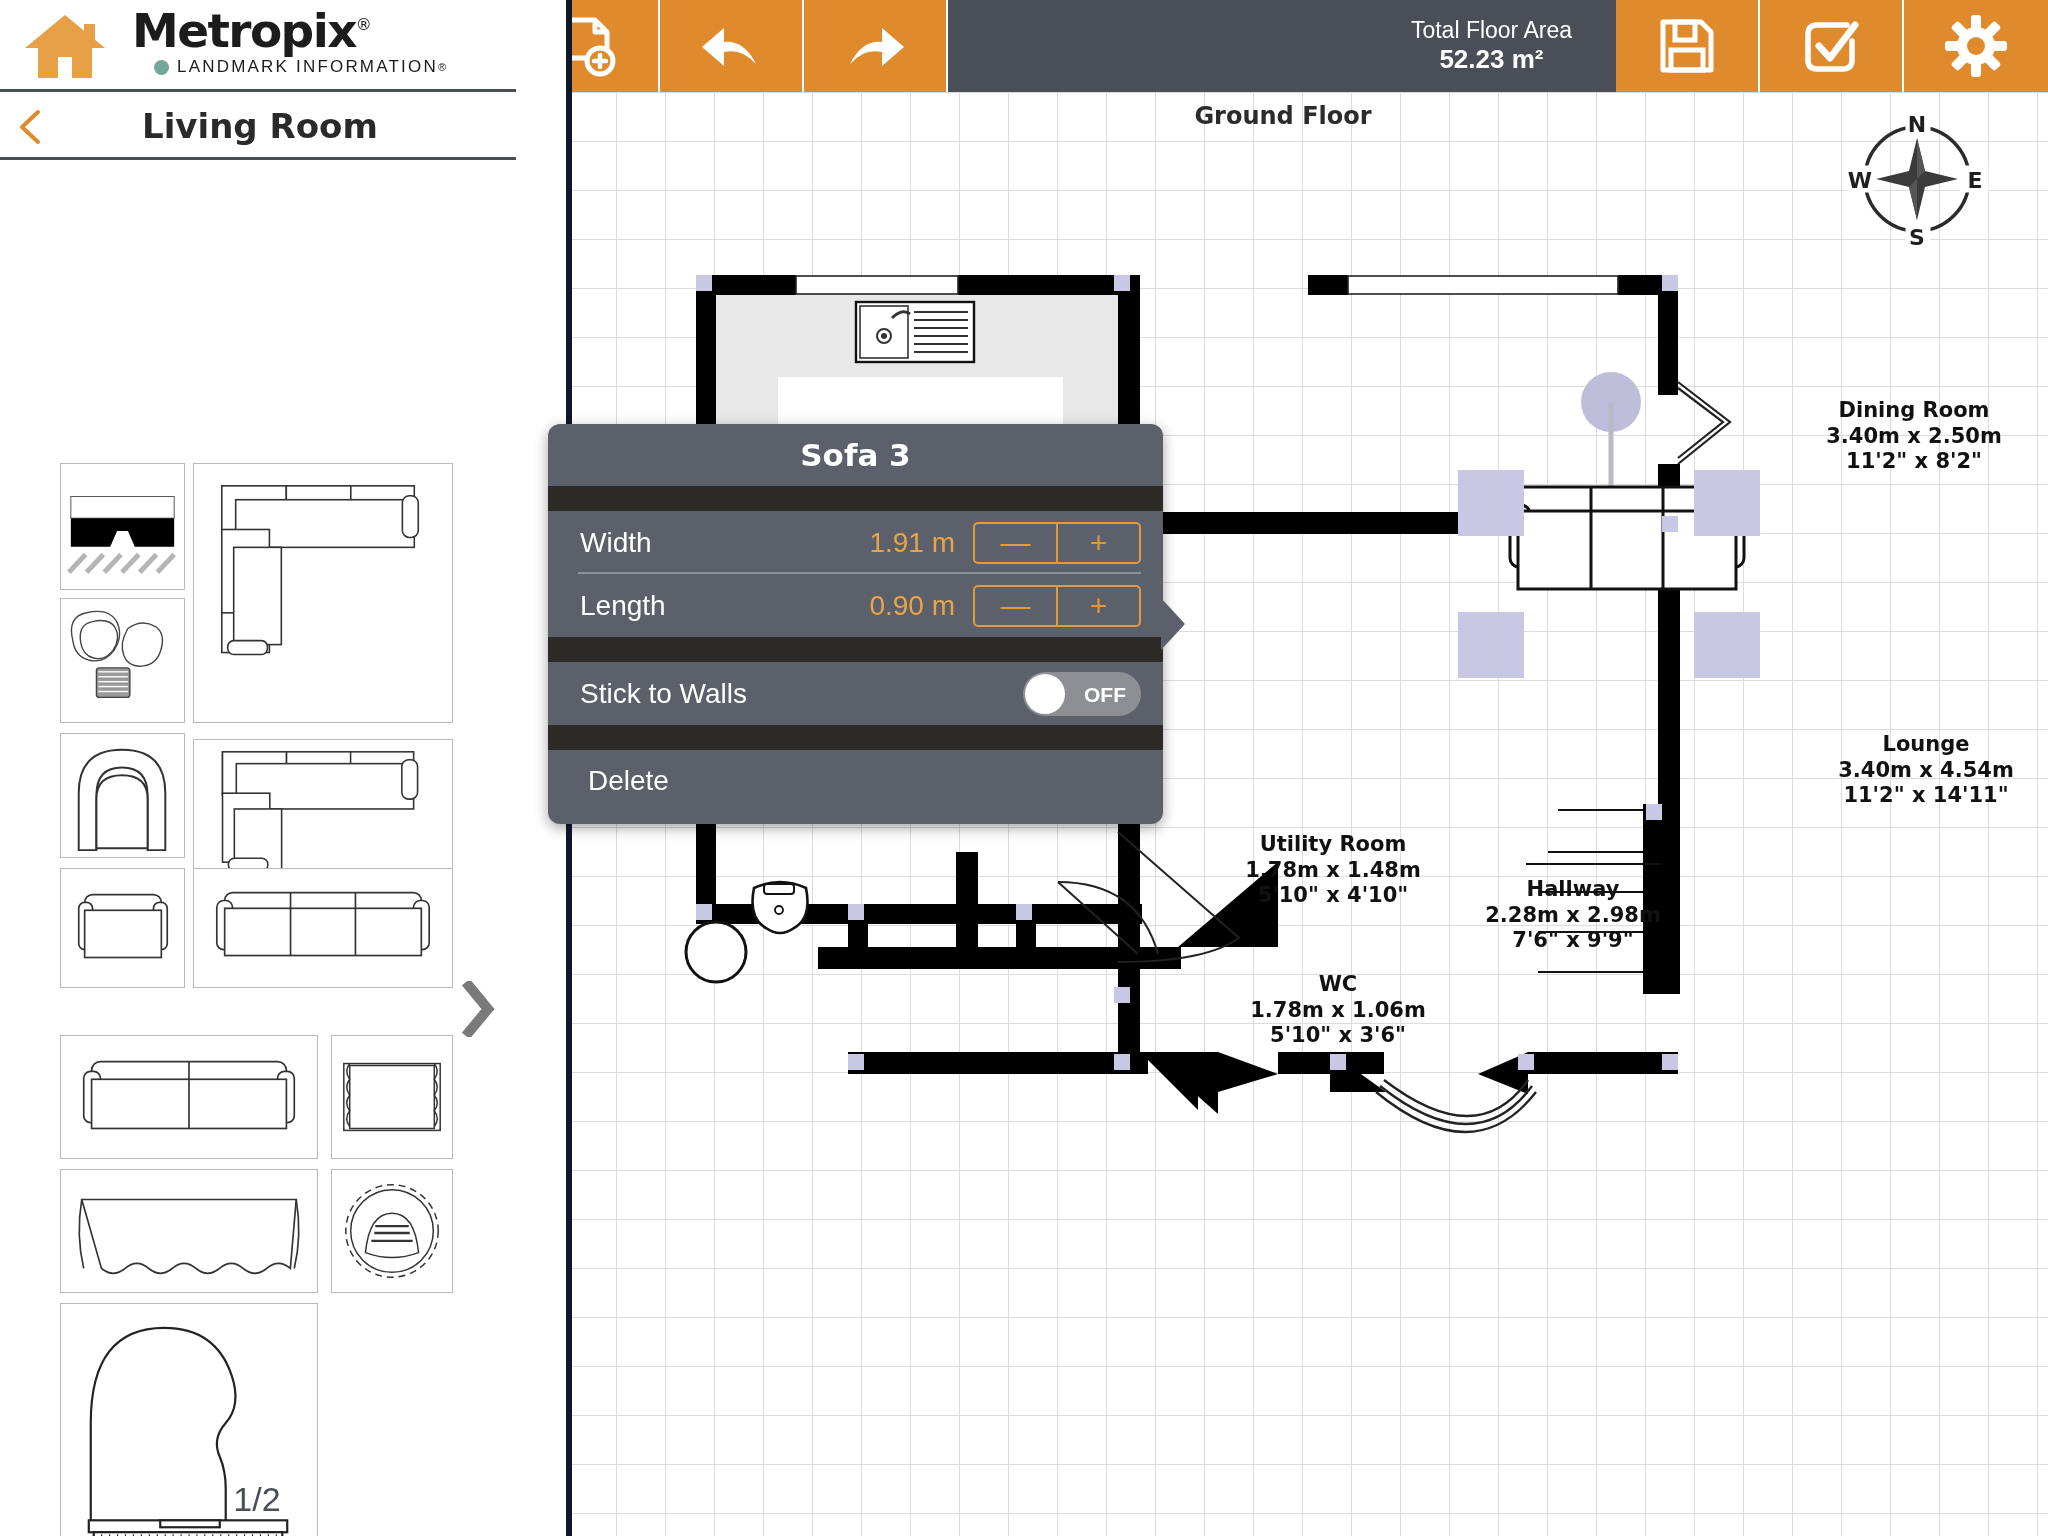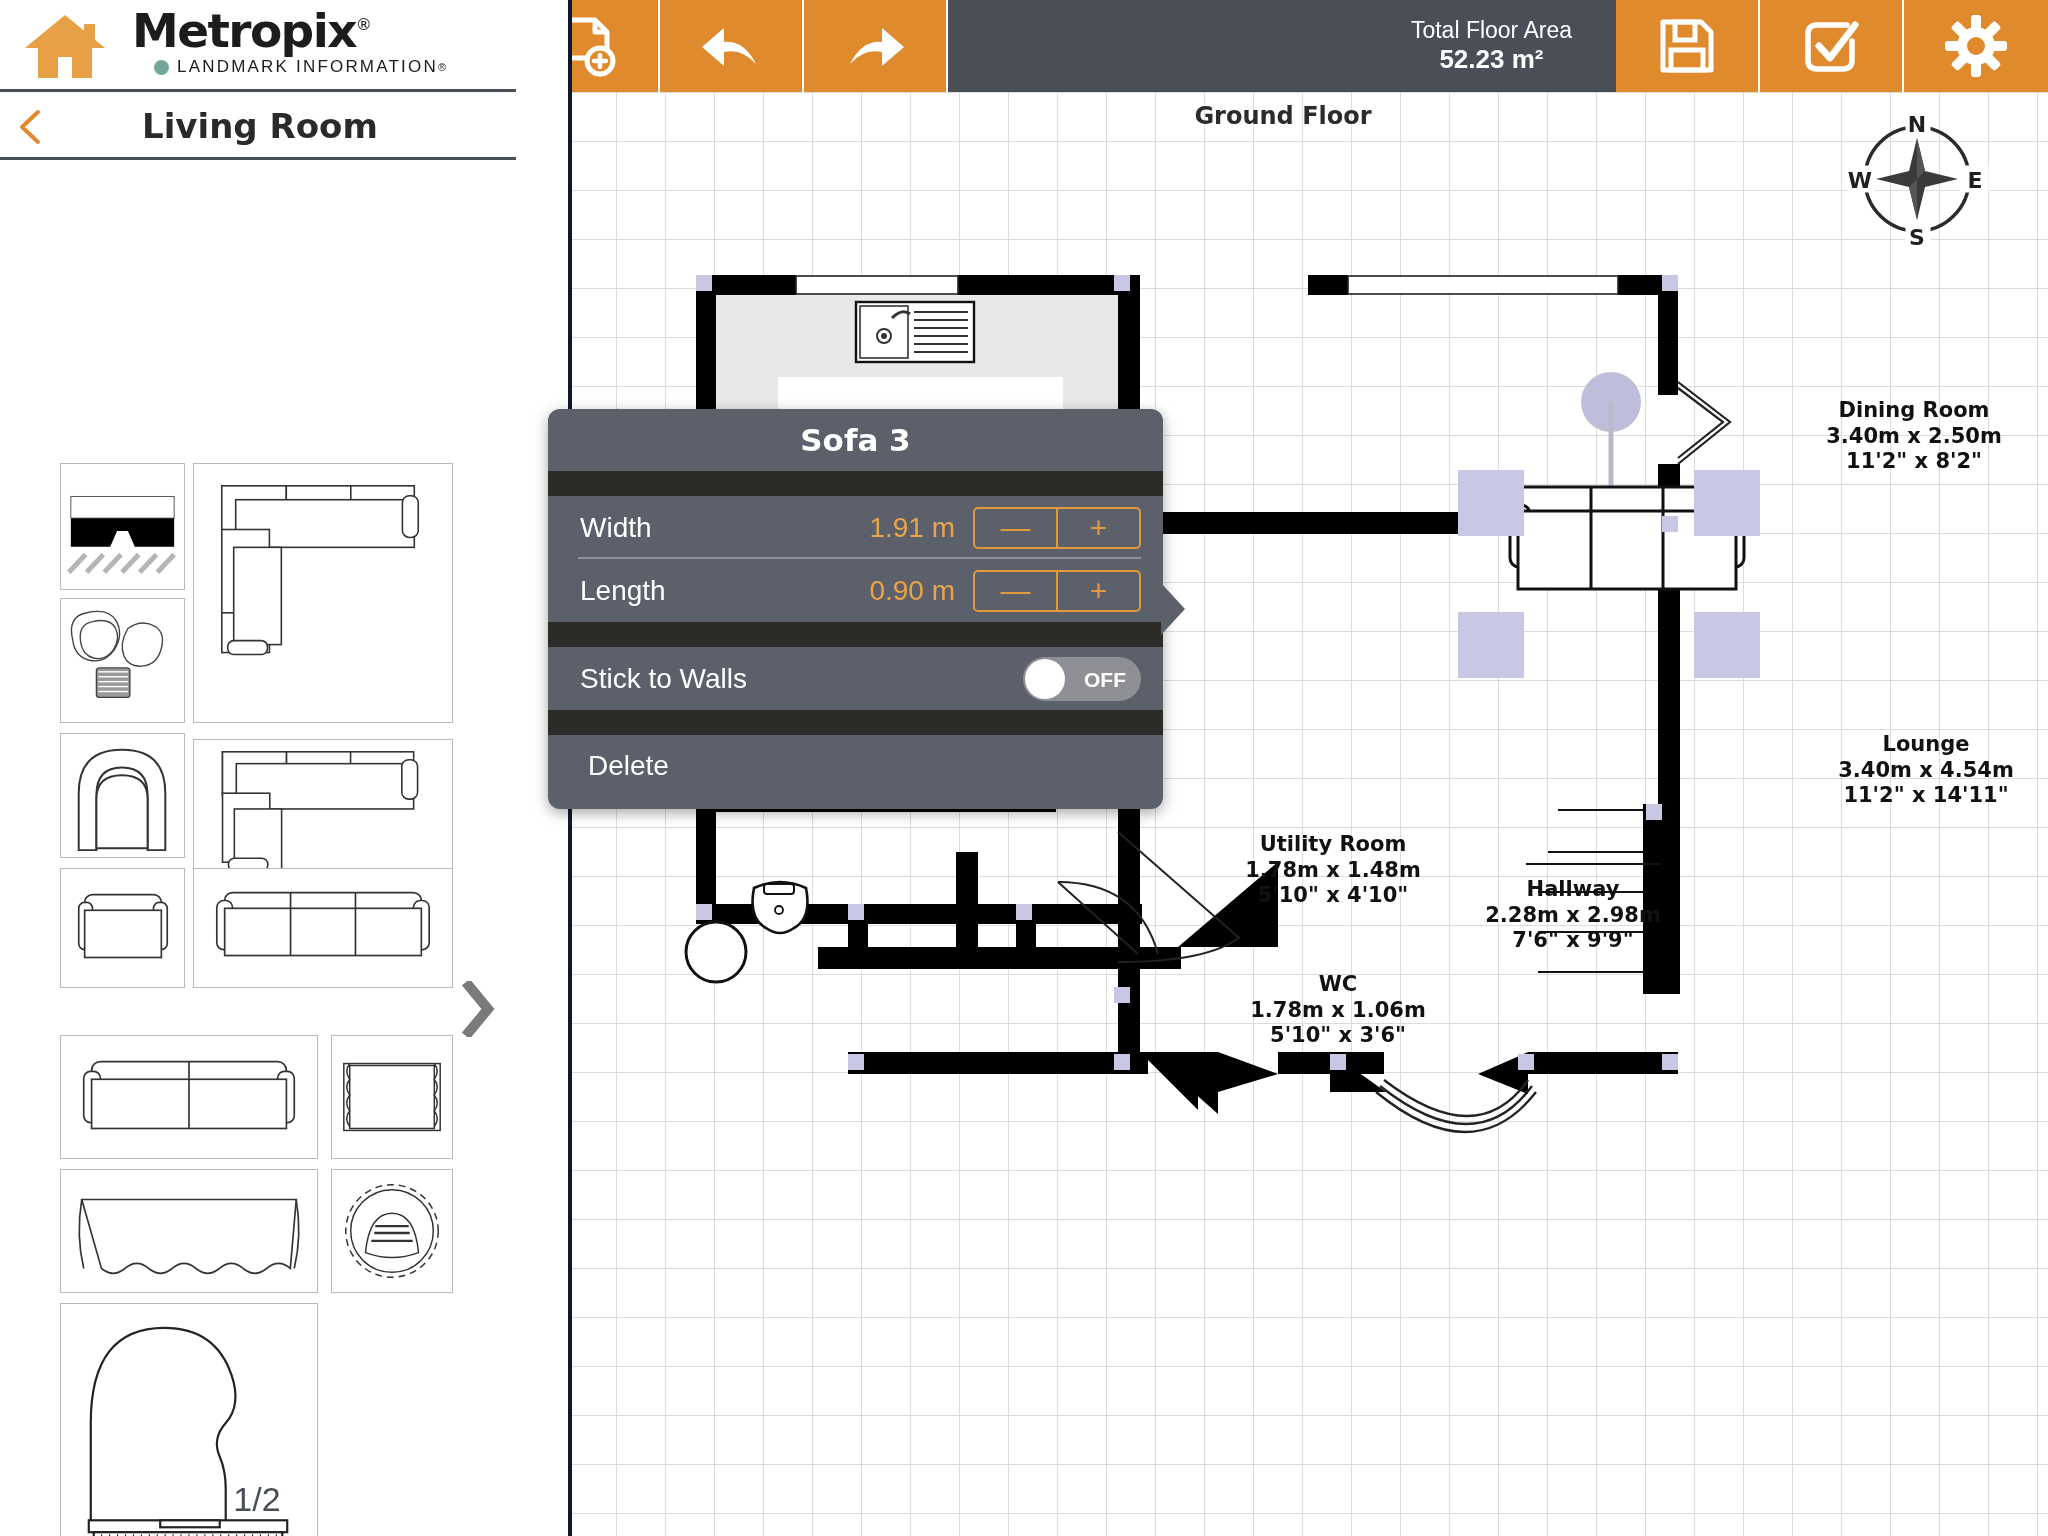--- a/index.html
+++ b/index.html
@@ -8,21 +8,21 @@
     font-family: "Liberation Sans", sans-serif;
     background: #ffffff; overflow: hidden;
   }
   #app { position: relative; width: 2048px; height: 1536px; }
 
   
   #sidebar {
     position: absolute; left: 0; top: 0;
     width: 572px; height: 1536px;
     background: #ffffff;
-    border-right: 4px solid #0f172a;
+    border-right: 6px solid #0f172a;
     z-index: 30;
   }
   #brandbar {
     position: relative; height: 92px; width: 516px;
     border-bottom: 3px solid #4a4f57;
     background: #fff;
   }
   #home-icon-wrap {
     position: absolute; left: 22px; top: 12px; width: 86px; height: 70px;
   }
@@ -115,21 +115,21 @@
   .room-label {
     position: absolute; text-align: center; color: #111;
     font-family: "DejaVu Sans", sans-serif; line-height: 1.22;
     white-space: nowrap;
   }
   .room-label .rl-name { font-size: 21px; font-weight: bold; }
   .room-label .rl-dim  { font-size: 21px; font-weight: bold; }
 
   
   #dialog {
-    position: absolute; left: 548px; top: 409px;
+    position: absolute; left: 548px; top: 424px;
     width: 615px; height: 400px;
     background: #5b606a; border-radius: 12px;
     box-shadow: 0 4px 14px rgba(0,0,0,0.35);
     z-index: 40; color: #fff; overflow: visible;
   }
   #dialog-pointer {
     position: absolute; right: -22px; top: 174px;
     width: 0; height: 0;
     border-top: 26px solid transparent;
     border-bottom: 26px solid transparent;

